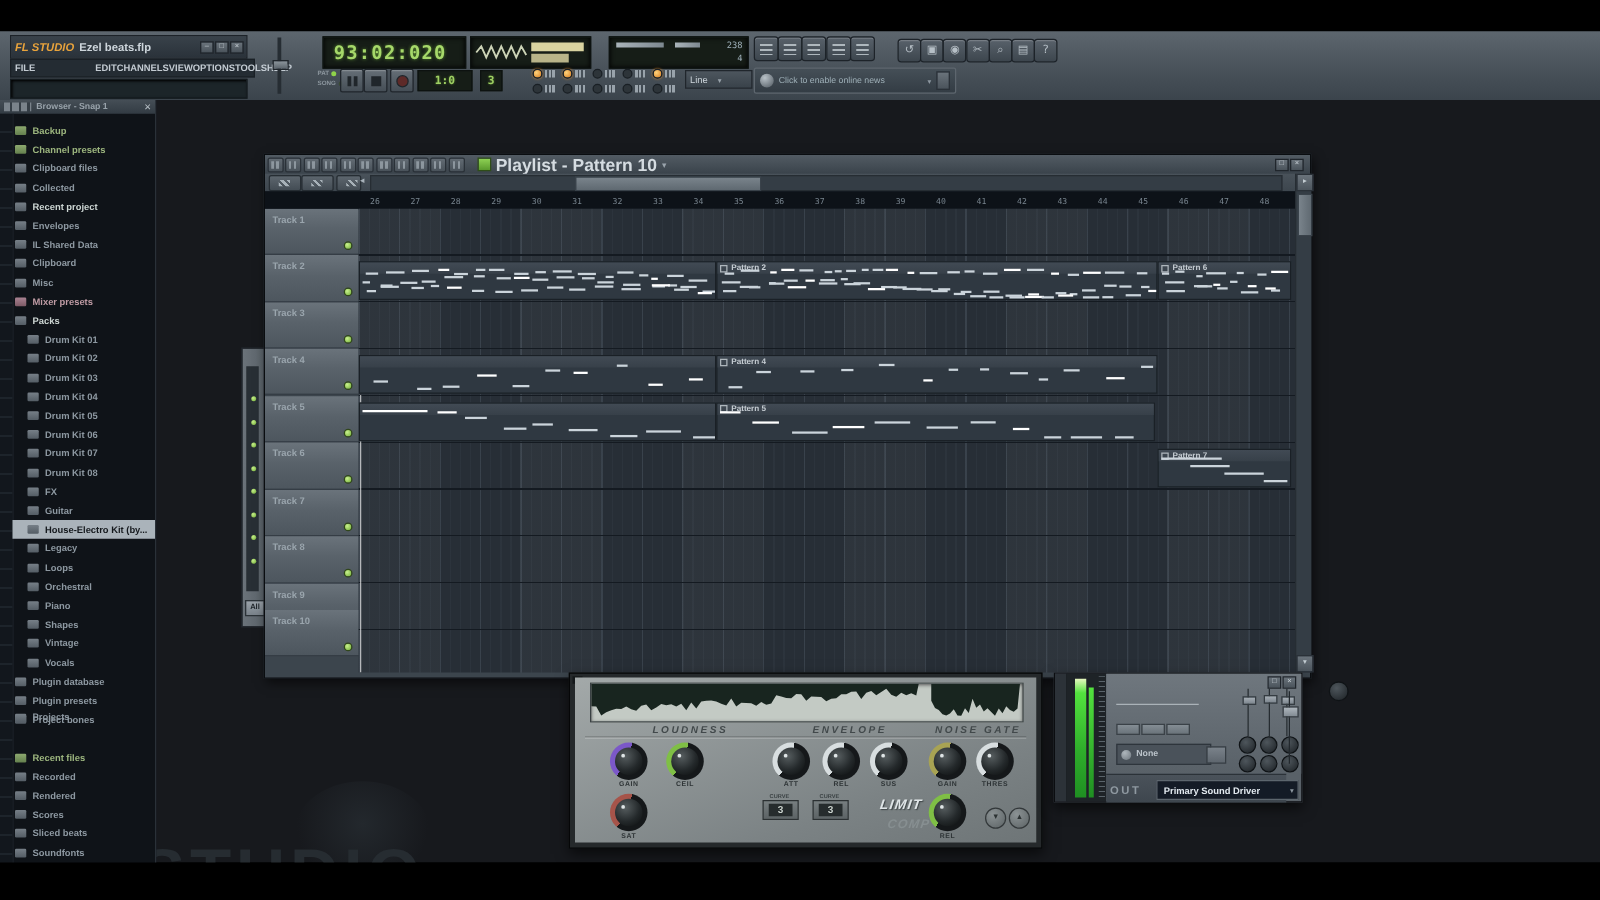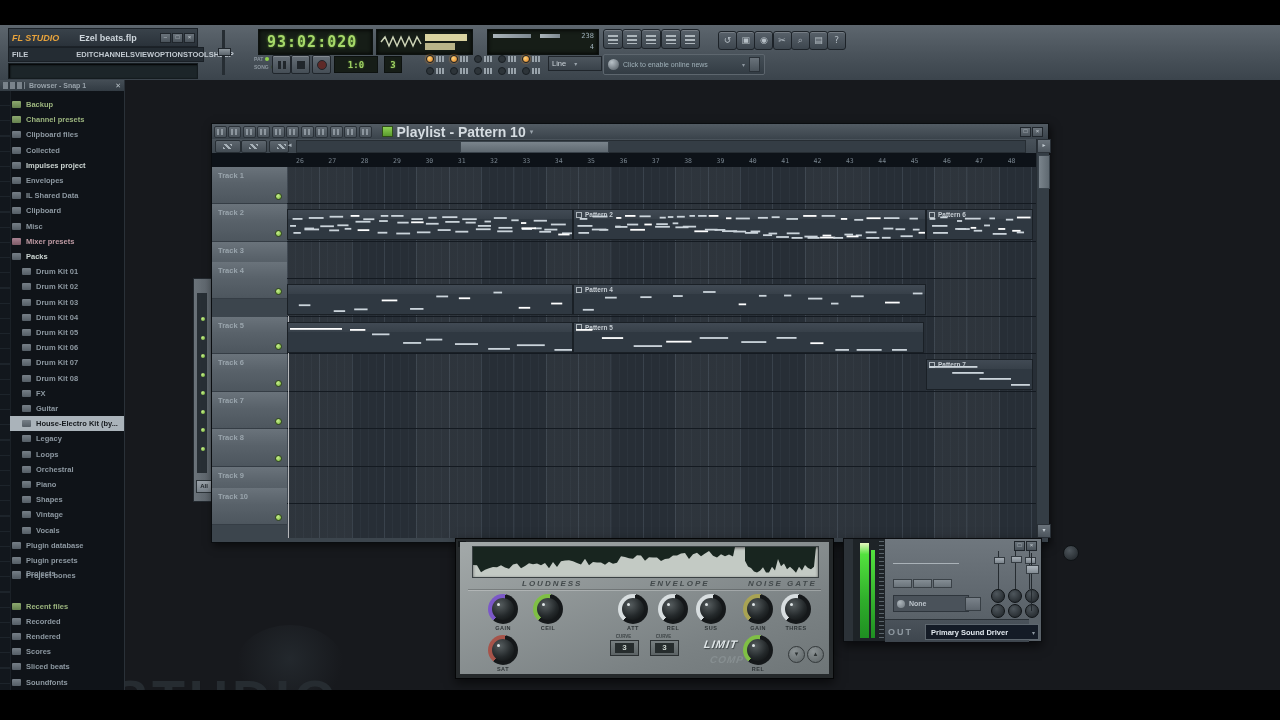--- a/index.html
+++ b/index.html
@@ -4,21 +4,21 @@
 <style>
   html,body{margin:0;padding:0;background:#000;}
   #screen{position:relative;width:1280px;height:720px;background:#000;overflow:hidden;
           font-family:"Liberation Sans",sans-serif;-webkit-font-smoothing:none;}
   .abs{position:absolute;}
   
   #toolbar{left:0;top:25px;width:1280px;height:55px;
     background:linear-gradient(#5d666e,#49525a 55%,#3b444c);border-bottom:1px solid #23292f;}
   #titlebar{left:8px;top:3px;width:188px;height:17px;background:linear-gradient(#39424a,#2a323a);
     border:1px solid #1c2228;display:flex;align-items:center;}
-  #brand{color:#e8a33c;font-style:italic;font-weight:bold;font-size:9px;margin:0 20px 0 3px;white-space:nowrap;}
+  #brand{color:#e8a33c;font-style:italic;font-weight:bold;font-size:9px;margin:0 4px 0 3px;white-space:nowrap;}
   #doc-title{color:#cdd5db;font-size:9px;font-weight:bold;white-space:nowrap;}
   .winbtns{margin-left:auto;display:flex;gap:1px;padding-right:2px;}
   .winbtn{width:9px;height:8px;background:linear-gradient(#6a737b,#4a535b);border:1px solid #20262c;
     color:#c7cfd5;font-size:6px;line-height:7px;text-align:center;}
   #menubar{left:8px;top:22px;width:188px;height:13px;background:#242c33;border:1px solid #1a2026;
     display:flex;align-items:center;justify-content:space-between;padding:0 3px;}
   .menu-item{color:#c3cbd2;font-size:7.5px;font-weight:bold;}
   #hintbar{left:8px;top:38px;width:188px;height:14px;background:#1c2529;border:1px solid #141b1f;
     box-shadow:inset 1px 1px 2px #000;}
   #mainfader{left:222px;top:5px;width:3px;height:45px;background:#262d33;}
@@ -374,21 +374,21 @@
         <div class="b-item" style="top: 36.4px; padding-left: 2px;">
           <div class="b-icn"></div>
           <span class="b-lab">Clipboard files</span>
         </div>
         <div class="b-item" style="top: 51.6px; padding-left: 2px;">
           <div class="b-icn"></div>
           <span class="b-lab">Collected</span>
         </div>
         <div class="b-item bright" style="top: 66.8px; padding-left: 2px;">
           <div class="b-icn"></div>
-          <span class="b-lab">Impulses project</span>
+          <span class="b-lab">Recent project</span>
         </div>
         <div class="b-item" style="top: 82px; padding-left: 2px;">
           <div class="b-icn"></div>
           <span class="b-lab">Envelopes</span>
         </div>
         <div class="b-item" style="top: 97.2px; padding-left: 2px;">
           <div class="b-icn"></div>
           <span class="b-lab">IL Shared Data</span>
         </div>
         <div class="b-item" style="top: 112.4px; padding-left: 2px;">
@@ -599,21 +599,21 @@
           <div class="led"></div>
         </div>
         <div class="tname" style="top: 37.45px;">
           <span class="lab">Track 2</span>
           <div class="led"></div>
         </div>
         <div class="tname" style="top: 74.9px;">
           <span class="lab">Track 3</span>
           <div class="led"></div>
         </div>
-        <div class="tname" style="top: 95px;">
+        <div class="tname" style="top: 112px;">
           <span class="lab">Track 4</span>
           <div class="led"></div>
         </div>
         <div class="tname" style="top: 149.8px;">
           <span class="lab">Track 5</span>
           <div class="led"></div>
         </div>
         <div class="tname" style="top: 187.25px;">
           <span class="lab">Track 6</span>
           <div class="led"></div>

